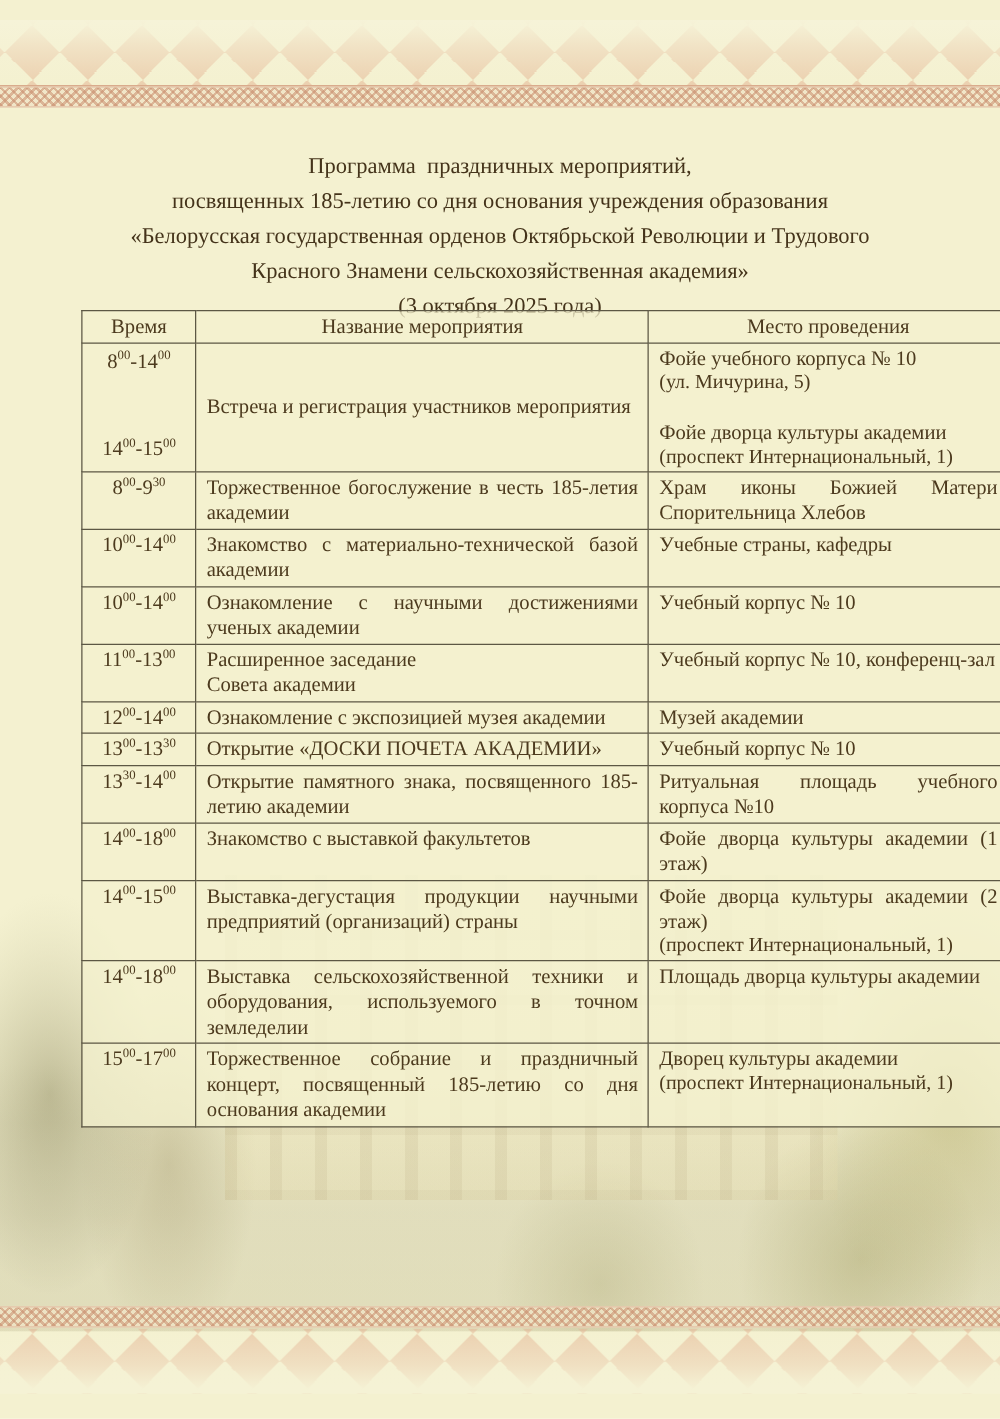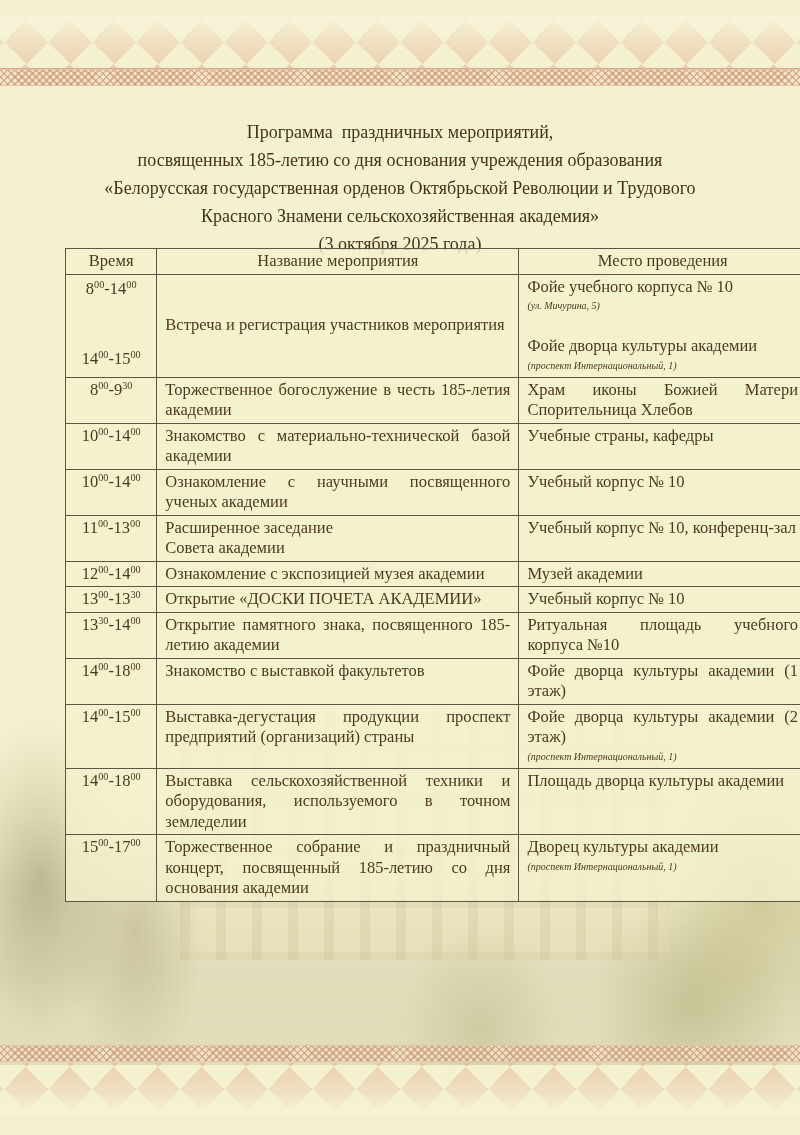--- a/index.html
+++ b/index.html
@@ -101,21 +101,21 @@
   .time-cell { text-align: center; vertical-align: middle; padding: 2px 2px; }
   .time-cell.spread { vertical-align: top; padding-top: 4px; }
   .time-cell.spread .time-entry + .time-entry { margin-top: 50px; }
   .time-entry { white-space: nowrap; }
   .time-entry sup { font-size: 0.62em; line-height: 0; vertical-align: super; }
 
   .name-cell { text-align: justify; white-space: pre-line; }
   .name-cell.middle { vertical-align: middle; font-family: Liberation Serif, serif; }
 
   .venue-line.main { text-align: justify; }
-  .venue-line.address { font-style: italic; font-size: 10px; line-height: 18px; }
+  .venue-line.address { font-size: 16px; line-height: 18px; }
   .venue-line.spacer { height: 21px; }
 </style>
 </head>
 <body>
 
 <div class="page">
 
   <div class="orn-large orn-top">
     <div class="diamonds"></div>
     <div class="fade"></div>
@@ -173,21 +173,21 @@
           </td>
           <td class="name-cell">Знакомство с материально-технической базой академии</td>
           <td>
             <div class="venue-line main">Учебные страны, кафедры</div>
           </td>
         </tr>
         <tr>
           <td class="time-cell">
             <div class="time-entry">10<sup>00</sup>-14<sup>00</sup></div>
           </td>
-          <td class="name-cell">Ознакомление с научными посвященного ученых академии</td>
+          <td class="name-cell">Ознакомление с научными достижениями ученых академии</td>
           <td>
             <div class="venue-line main">Учебный корпус № 10</div>
           </td>
         </tr>
         <tr>
           <td class="time-cell">
             <div class="time-entry">11<sup>00</sup>-13<sup>00</sup></div>
           </td>
           <td class="name-cell">Расширенное заседание
 Совета академии</td>
@@ -228,21 +228,21 @@
           </td>
           <td class="name-cell">Знакомство с выставкой факультетов</td>
           <td>
             <div class="venue-line main">Фойе дворца культуры академии (1 этаж)</div>
           </td>
         </tr>
         <tr>
           <td class="time-cell">
             <div class="time-entry">14<sup>00</sup>-15<sup>00</sup></div>
           </td>
-          <td class="name-cell">Выставка-дегустация продукции проспект предприятий (организаций) страны</td>
+          <td class="name-cell">Выставка-дегустация продукции научными предприятий (организаций) страны</td>
           <td>
             <div class="venue-line main">Фойе дворца культуры академии (2 этаж)</div>
             <div class="venue-line address">(проспект Интернациональный, 1)</div>
           </td>
         </tr>
         <tr>
           <td class="time-cell">
             <div class="time-entry">14<sup>00</sup>-18<sup>00</sup></div>
           </td>
           <td class="name-cell">Выставка сельскохозяйственной техники и оборудования, используемого в точном земледелии</td>

